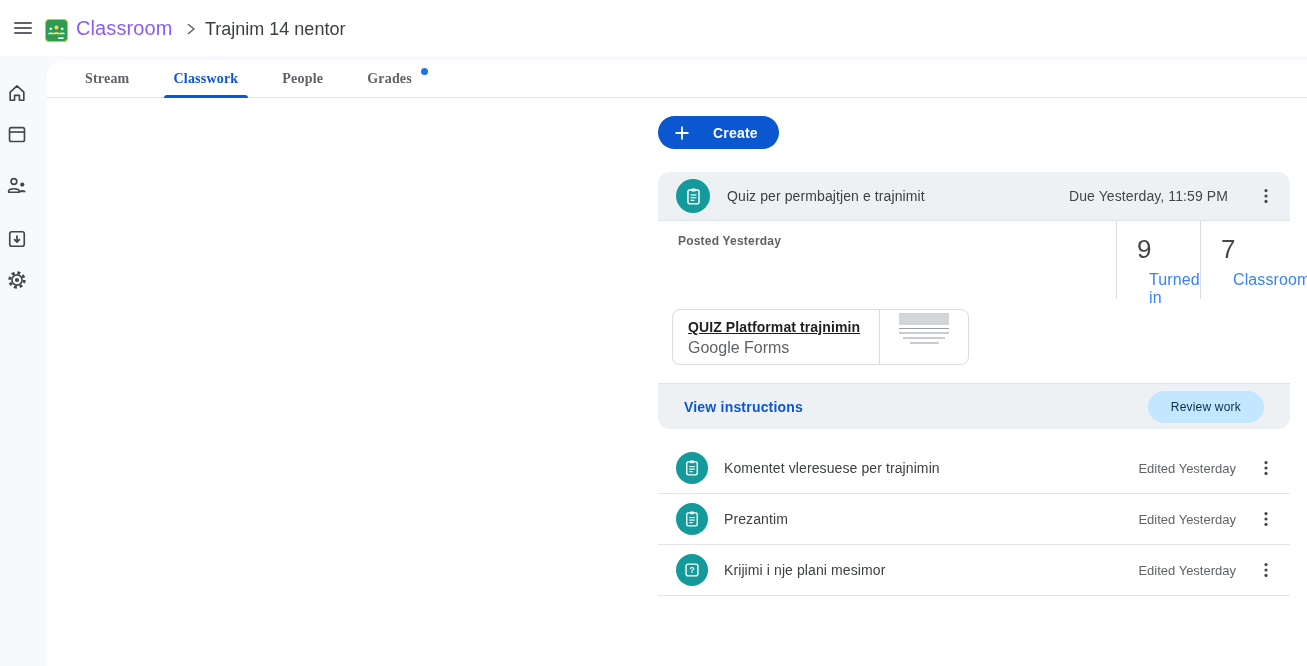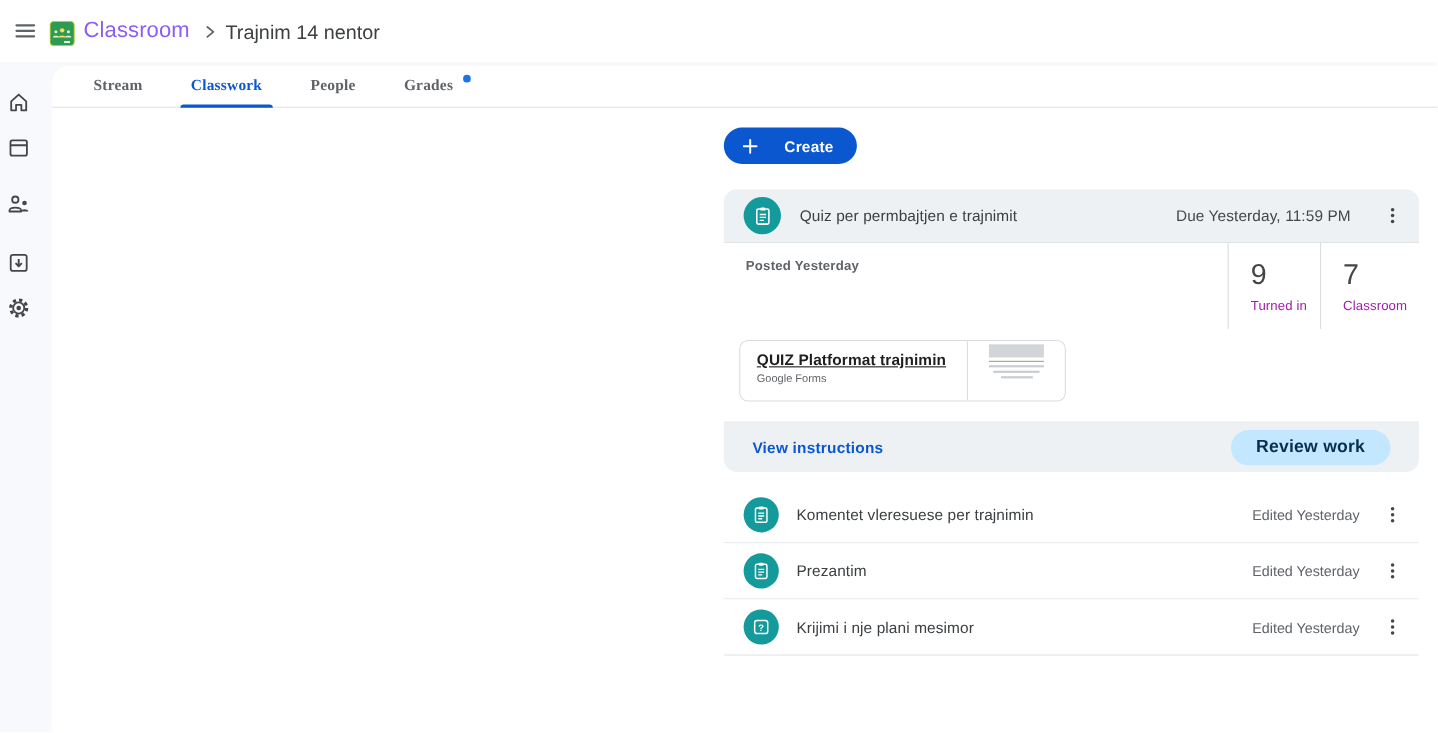--- a/index.html
+++ b/index.html
@@ -45,35 +45,35 @@
   .card-title { margin-left:17px; font-size:14px; color:#3c4043; letter-spacing:.1px; }
   .spacer { flex:1; }
   .due { font-size:14px; color:#444746; letter-spacing:.1px; margin-right:20px; white-space:nowrap; }
   .kebab { width:36px; height:36px; border:none; background:transparent; border-radius:50%; cursor:pointer; display:flex; align-items:center; justify-content:center; flex:none; }
 
   .card-body { position:relative; height:162px; background:#fff; }
   .posted { position:absolute; left:20px; top:13px; font-size:12px; font-weight:700; color:#5f6368; letter-spacing:.2px; }
   .stats { position:absolute; right:6px; top:0; display:flex; height:78px; }
   .stat { width:84px; border-left:1px solid #dadce0; padding:14px 0 0 20px; cursor:pointer; }
   .stat-value { font-size:26px; color:#444746; line-height:1.1; }
-  .stat-label { font-size:12px; color:#a21caf; margin-top:7px; letter-spacing:.1px; }
+  .stat-label { font-size:16px; color:#3b82f6; margin-top:7px; letter-spacing:.1px;margin-left:12px; }
 
   .attachment { position:absolute; left:14px; top:88px; width:297px; height:56px; border:1px solid #dadce0; border-radius:8px; background:#fff; display:flex; overflow:hidden; cursor:pointer; }
   .att-text { flex:1; padding:9px 14px 0 15px; min-width:0; }
   .att-title { font-size:14px; font-weight:700; color:#1f1f1f; text-decoration:underline; letter-spacing:.1px; white-space:nowrap; }
-  .att-sub { font-size:10px; color:#5f6368; margin-top:4px; }
+  .att-sub { font-size:16px; color:#5f6368; margin-top:4px; }
   .att-thumb { width:89px; border-left:1px solid #dadce0; display:flex; justify-content:center; padding-top:3px; }
   .mini-page { width:50px; }
   .mini-banner { height:12px; background:#d3d6d9; }
   .mini-rule { height:1px; background:#9aa0a6; margin-top:3px; }
   .mini-line { height:2px; background:#c9ccd0; margin:3px auto 0 auto; }
 
   .card-footer { height:46px; background:#eef1f4; border-radius:0 0 12px 12px; border-top:1px solid #dfe3e6; display:flex; align-items:center; justify-content:space-between; padding:0 26px; }
   .view-link { font-size:14px; font-weight:700; color:#0b57d0; letter-spacing:.2px; text-decoration:none; cursor:pointer; background:none; border:none; font-family:inherit; }
-  .review-btn { height:32px; padding:0 23px; border:none; border-radius:16px; background:#c2e7ff; color:#062e4f; font-size:16px; font-weight:700; letter-spacing:.2px; cursor:pointer; font-family:inherit; }
+  .review-btn { height:32px; padding:0 23px; border:none; border-radius:16px; background:#c2e7ff; color:#062e4f; font-size:12px; font-weight:400; letter-spacing:.2px; cursor:pointer; font-family:inherit; }
 
   
   .items { margin-top:14px; }
   .item-row { height:51px; background:#fff; border-bottom:1px solid #e2e5e9; display:flex; align-items:center; padding:0 6px 0 18px; cursor:pointer; }
   .item-title { margin-left:16px; font-size:14px; color:#3c4043; letter-spacing:.1px; }
   .item-status { font-size:13px; color:#5f6368; margin-right:12px; white-space:nowrap; }
 </style>
 </head>
 <body>
 

